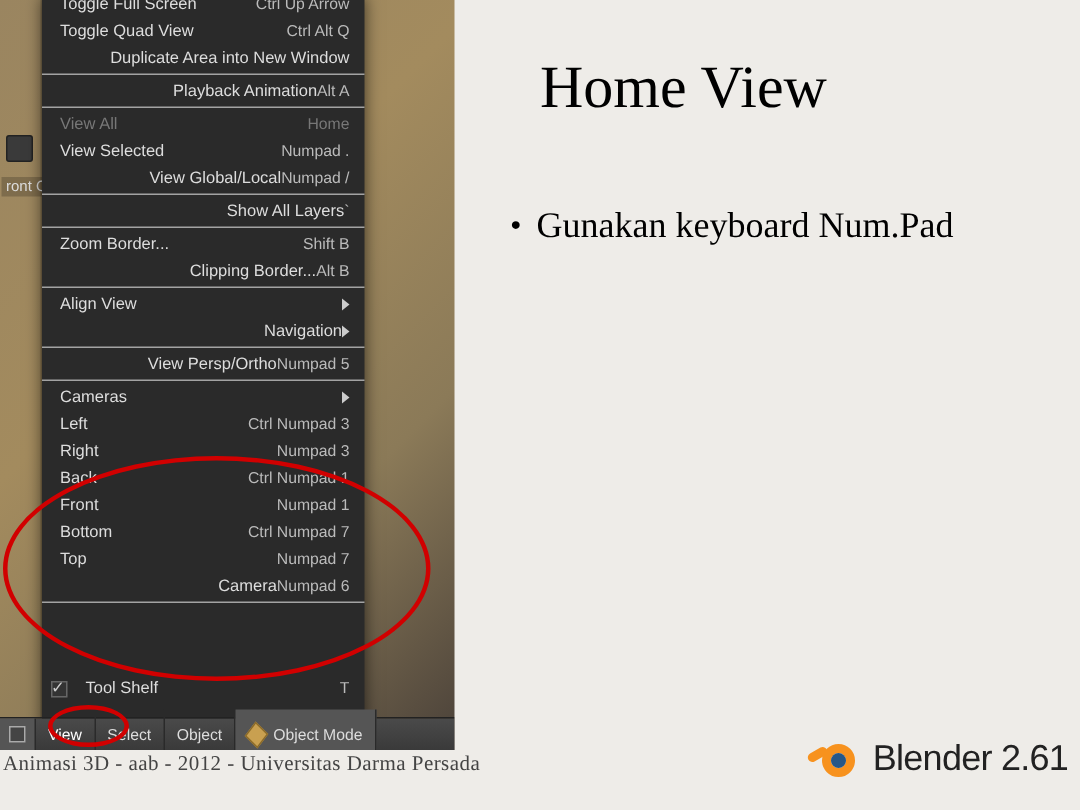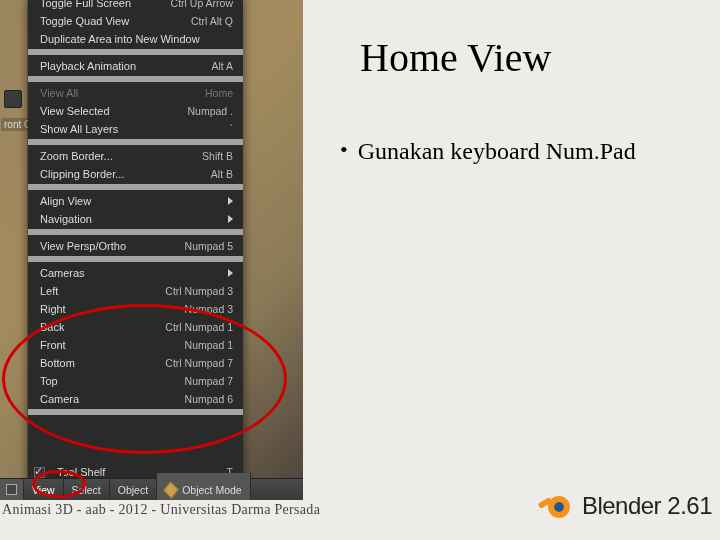--- a/index.html
+++ b/index.html
@@ -36,23 +36,24 @@
   }
   .menu-item {
     display: flex;
     justify-content: space-between;
     align-items: center;
     padding: 3px 10px 3px 12px;
     color: #ddd;
     cursor: default;
   }
   .menu-item.sep-after {
-    border-bottom: 6px solid #a3a3a3;
+    border-bottom: 1px solid #a3a3a3;
     padding-bottom: 4px;
     margin-bottom: 2px;
+    justify-content: flex-end;
   }
   .menu-item .lbl { color: #ddd; }
   .menu-item .sc { color: #bbb; font-size: 10.5px; }
   .menu-item.dim .lbl, .menu-item.dim .sc { color: #777; }
   .menu-item .arr {
     display: inline-block;
     width: 0; height: 0;
     border-top: 4px solid transparent;
     border-bottom: 4px solid transparent;
     border-left: 5px solid #ccc;
@@ -275,20 +276,24 @@
         </div>
         <div class="menu-item dim">
           <span class="lbl">View All</span>
           <span class="sc">Home</span>
         </div>
         <div class="menu-item">
           <span class="lbl">View Selected</span>
           <span class="sc">Numpad .</span>
         </div>
         <div class="menu-item sep-after">
+          <span class="lbl">View Global/Local</span>
+          <span class="sc">Numpad /</span>
+        </div>
+        <div class="menu-item sep-after">
           <span class="lbl">Show All Layers</span>
           <span class="sc">`</span>
         </div>
         <div class="menu-item">
           <span class="lbl">Zoom Border...</span>
           <span class="sc">Shift B</span>
         </div>
         <div class="menu-item sep-after">
           <span class="lbl">Clipping Border...</span>
           <span class="sc">Alt B</span>

